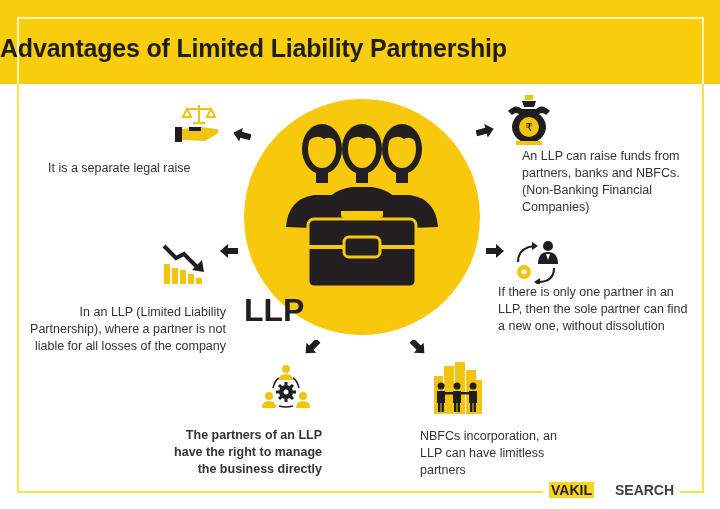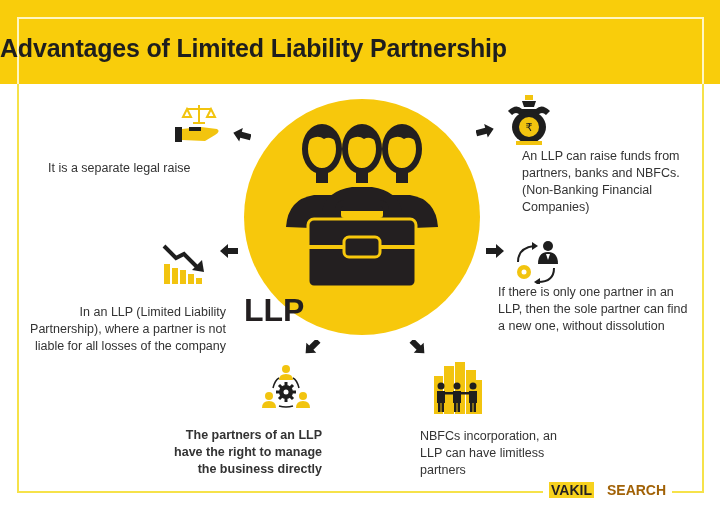--- a/index.html
+++ b/index.html
@@ -24,21 +24,21 @@
 
   .arrow { position: absolute; width: 18px; height: 14px; }
   .icon { position: absolute; }
 
   .text { position: absolute; font-size: 12.5px; line-height: 17px; color: #333; }
   .text.right { text-align: right; }
 
   .logo { position: absolute; left: 543px; top: 480px; height: 20px; padding: 0 6px;
           background: #ffffff; display: flex; align-items: center; font-weight: 700; font-size: 14px; }
   .logo .vakil { background: #f7d21e; color: #231f20; padding: 0 2px; }
-  .logo .search { color: #a16207; margin-left: 13px; }
+  .logo .search { color: #404040; margin-left: 21px; }
 </style>
 </head>
 <body>
 
 <div class="top-band"></div>
 <div class="frame"></div>
 <div class="frame-top-line"></div>
 <div class="frame-side-l"></div>
 <div class="frame-side-r"></div>
 

